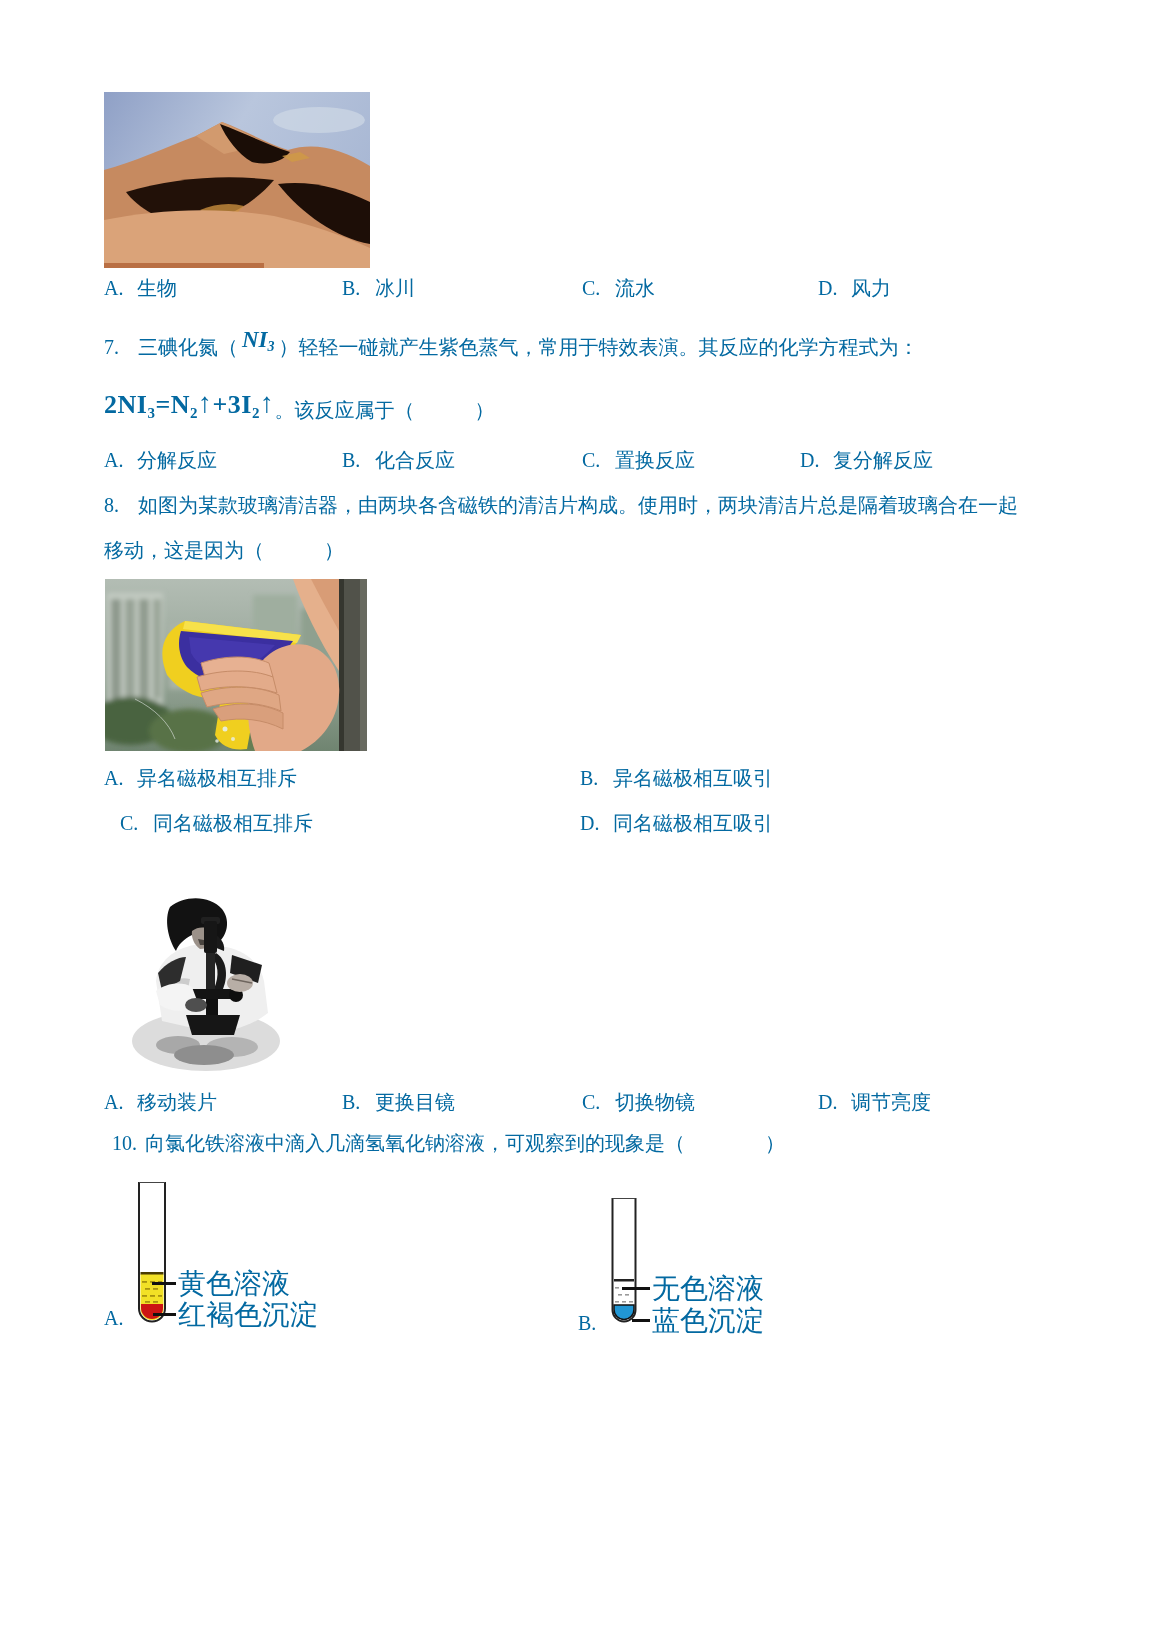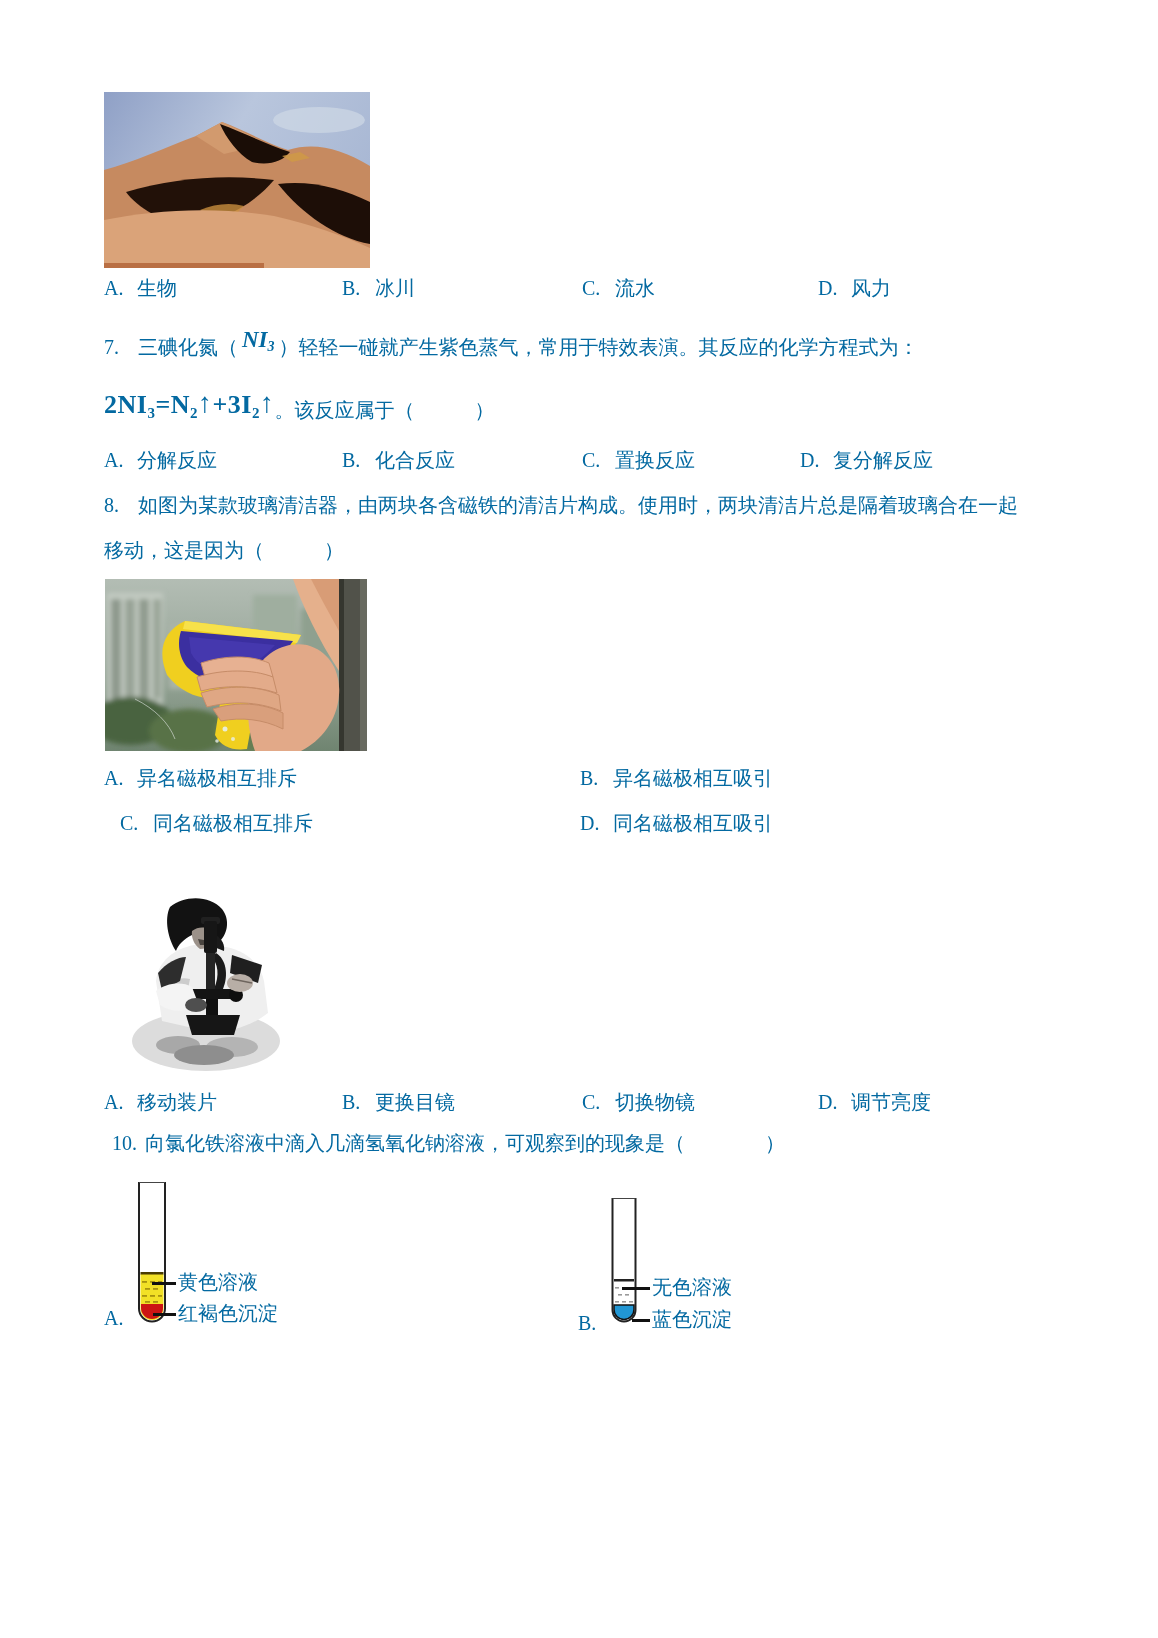--- a/index.html
+++ b/index.html
@@ -16,21 +16,21 @@
   .fig   { position:absolute; }
   .fig svg { display:block; }
   .chem  { font-family:"Liberation Serif","DejaVu Serif",serif; font-weight:bold; }
   .fml   { font-size:23px; position:relative; top:-7px; padding:0 4px;font-style:italic; }
   .fml .sub { font-size:14px; vertical-align:-4px; }
   .eq    { font-size:26px; letter-spacing:0.5px; }
   .eq .sub { font-size:15px; vertical-align:-5px; }
   .eq .up  { font-size:28px; vertical-align:1px; }
   .after-eq { font-size:20px; position:relative; top:4px; }
   .leader { position:absolute; height:2.5px; background:#111; }
-  .tube-label  { position:absolute; font-size:20px; line-height:1; white-space:nowrap; }
+  .tube-label  { position:absolute; font-size:28px; line-height:1; white-space:nowrap;font-family:Liberation Mono, monospace; }
   .tube-letter { position:absolute; font-size:20px; line-height:1; }
 </style>
 </head>
 <body>
 
 <div class="page">
 
   <div class="fig" style="left:104px; top:92px; width:266px; height:176px;">
     <svg viewBox="0 0 266 176" width="266" height="176">
       <defs>

